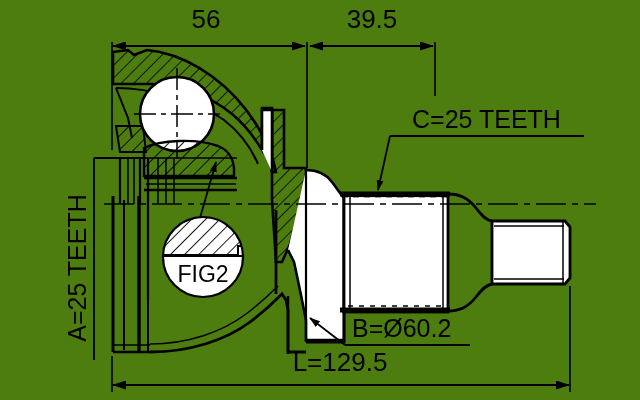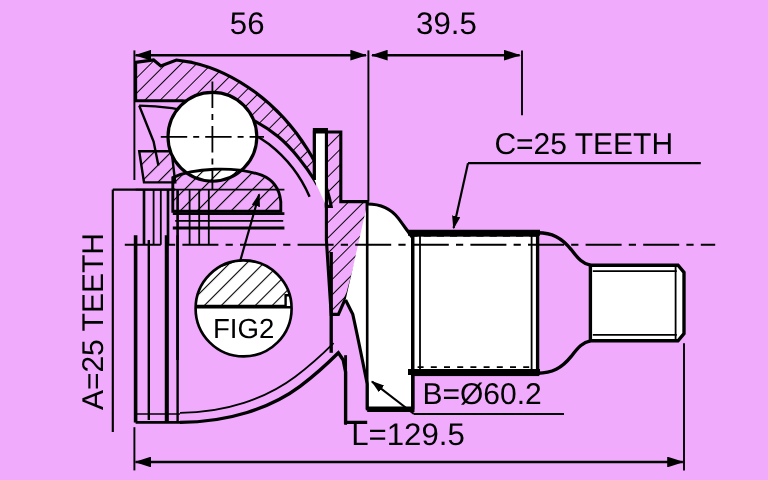--- a/index.html
+++ b/index.html
@@ -4,21 +4,21 @@
 <style>
   html, body {
     margin: 0;
     padding: 0;
     background: #ffffff;
   }
   #root {
     position: relative;
     width: 640px;
     height: 400px;
-    background: #f0abfc;
+    background: #4d7c0f;
     font-family: "Liberation Sans", sans-serif;
     overflow: hidden;
   }
   svg { display: block; }
   .dimtext {
     font-family: "Liberation Sans", sans-serif;
     font-size: 26px;
     fill: #000000;
   }
   .labeltext {

